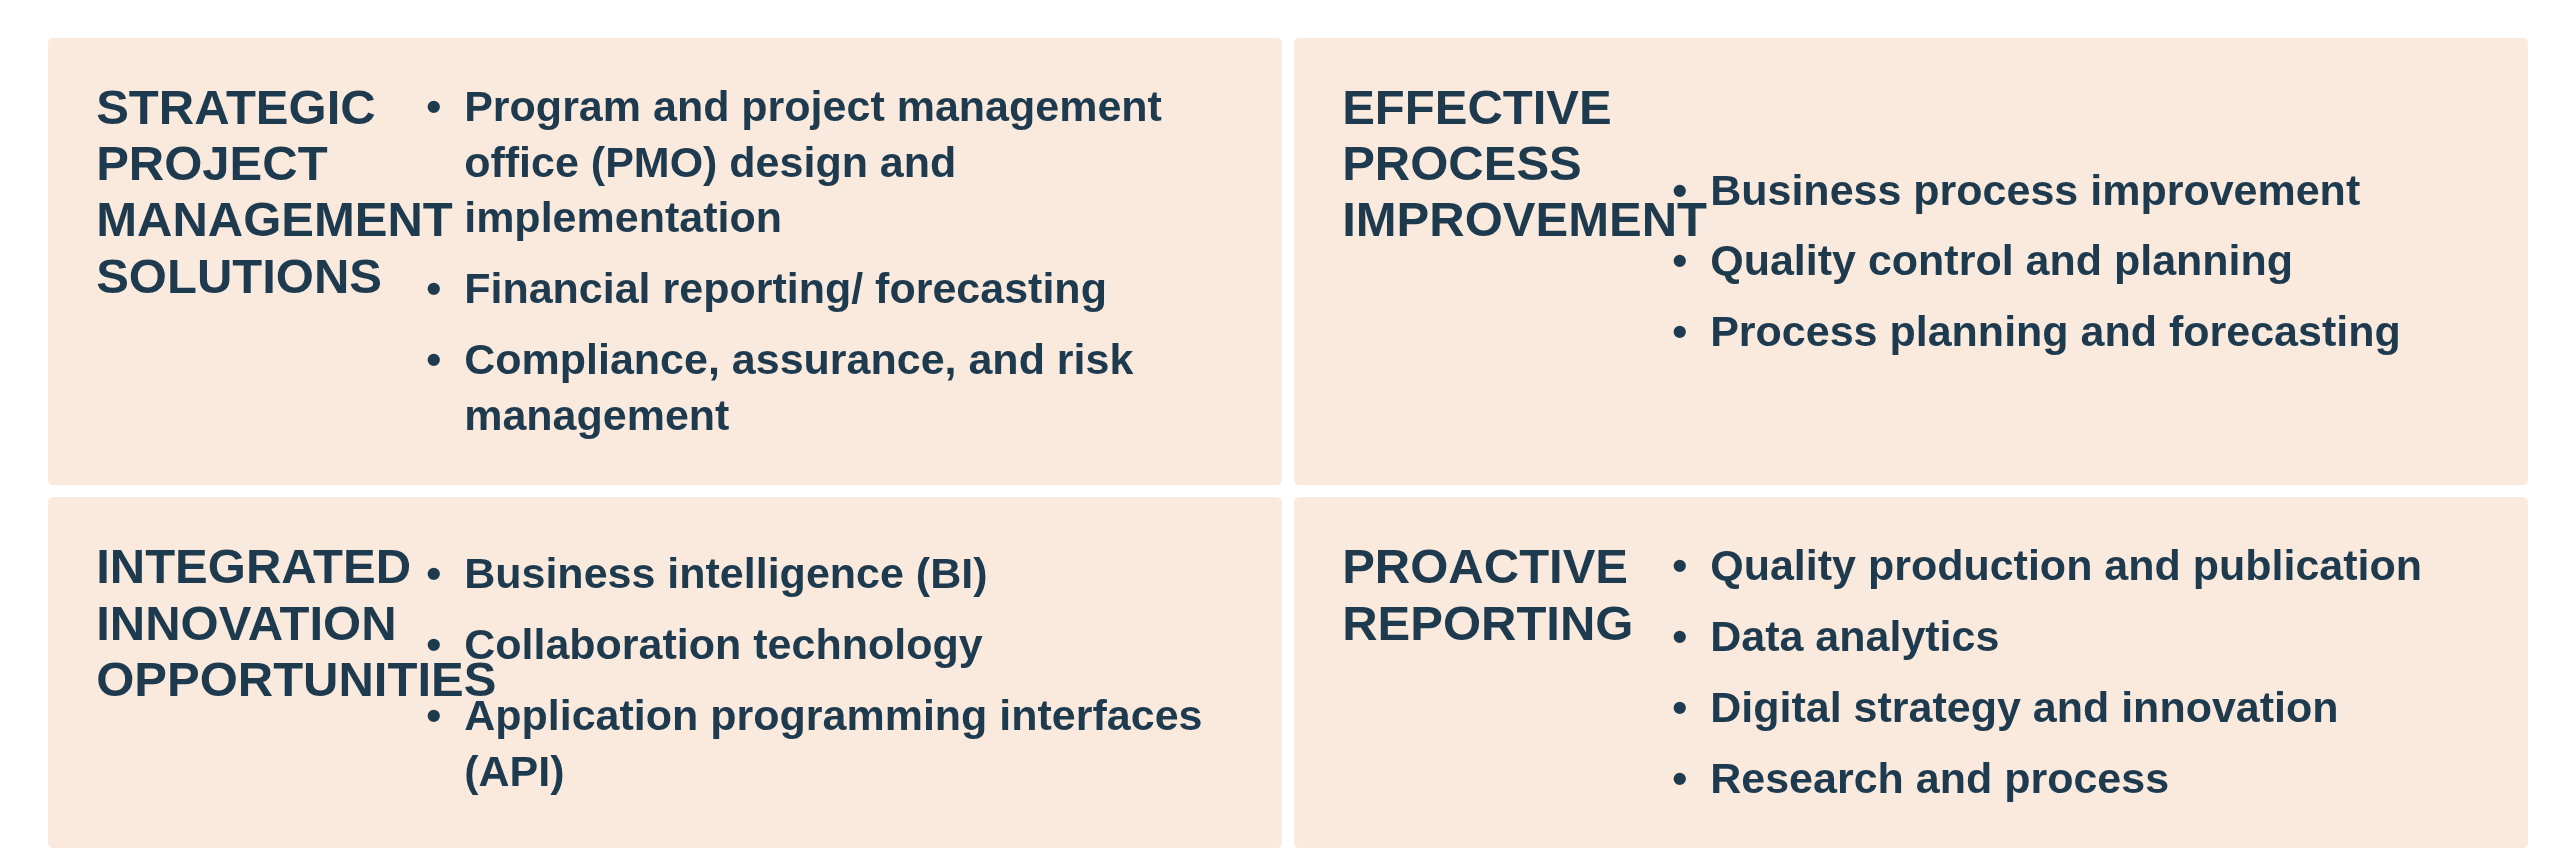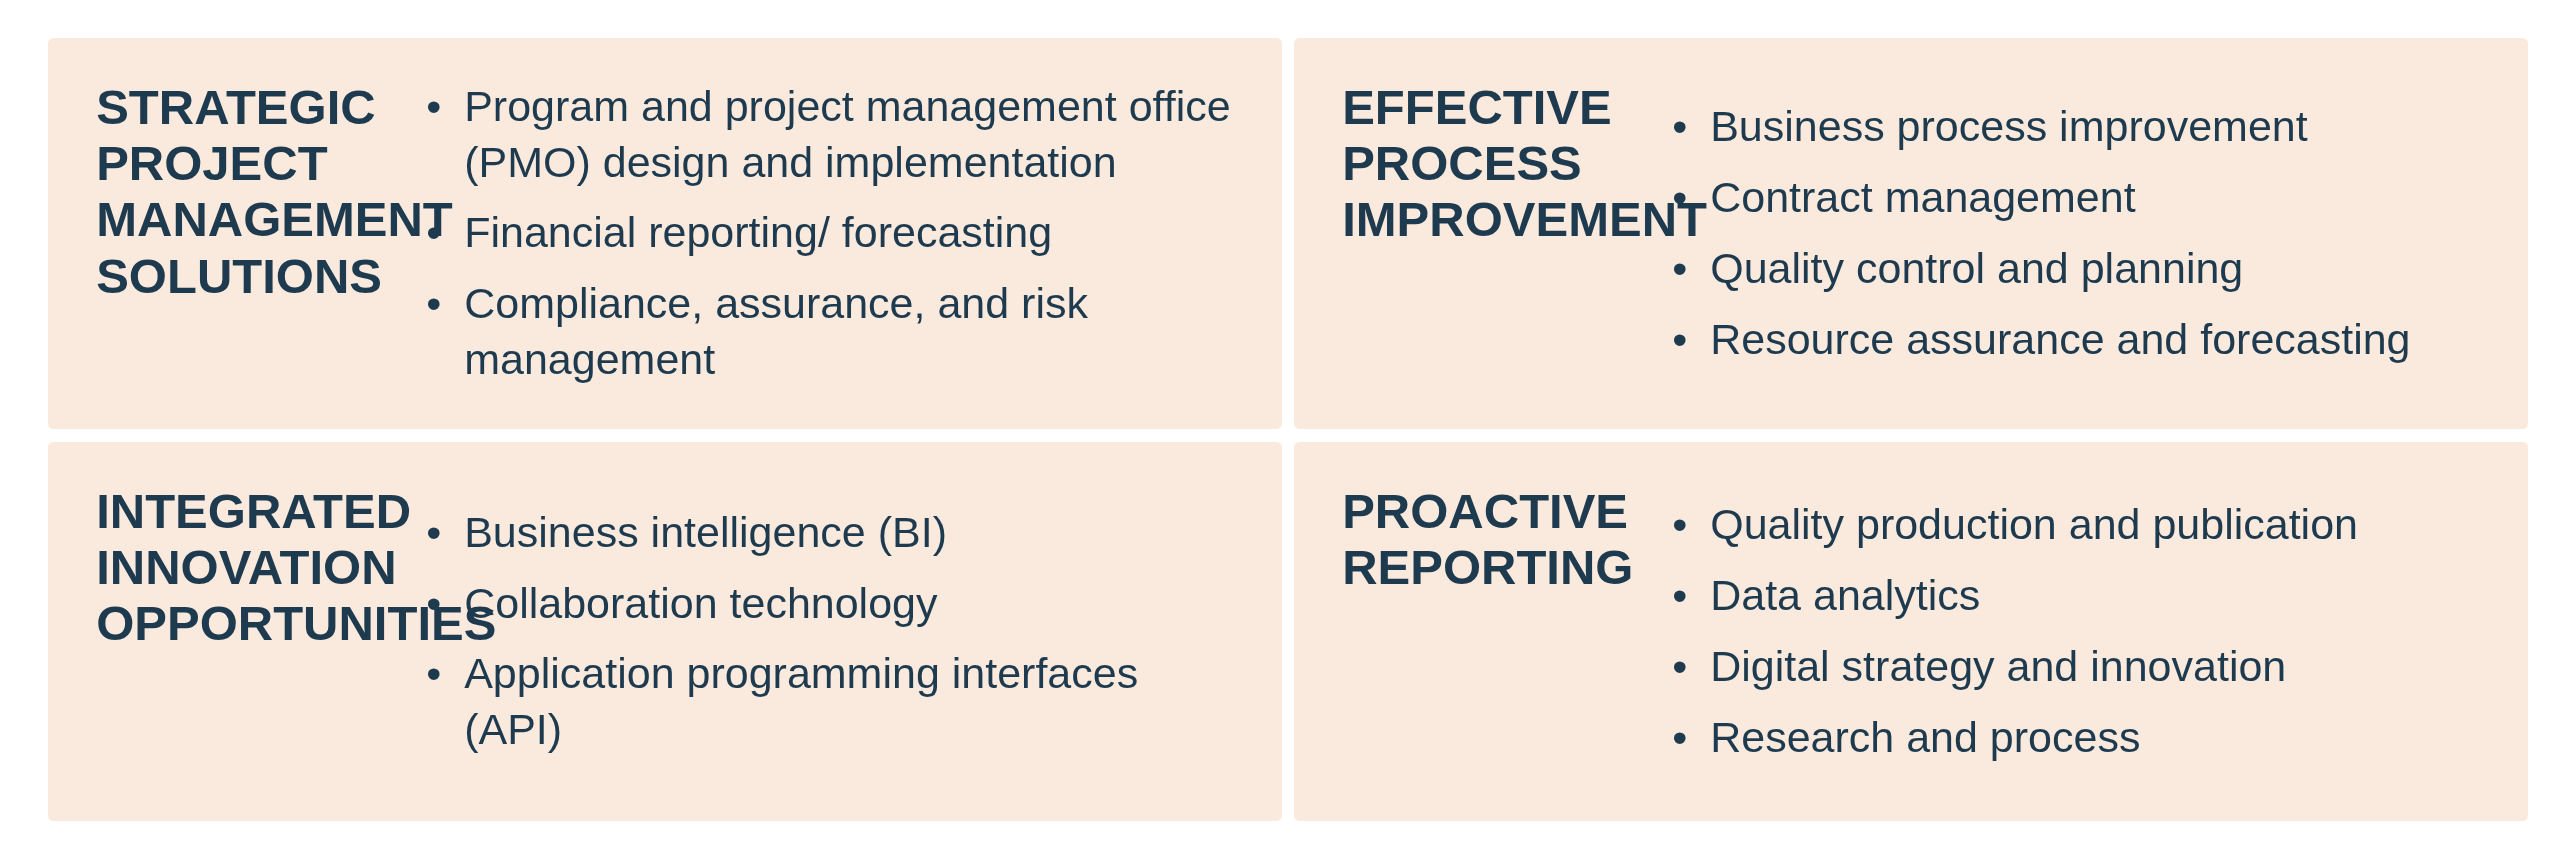--- a/index.html
+++ b/index.html
@@ -53,20 +53,21 @@
       flex-direction: column;
       justify-content: center;
       gap: 12.4px;
     }
 
     .bullet-list {
       list-style: none;
       display: flex;
       flex-direction: column;
       gap: 15px;
+      font-weight: bold;
     }
 
     .bullet-list li {
       color: #1e3a4f;
       font-size: 43px;
       line-height: 1.3;
       padding-left: 38px;
       position: relative;
     }
 
@@ -91,23 +92,22 @@
           <li>Financial reporting/ forecasting</li>
           <li>Compliance, assurance, and risk management</li>
         </ul>
       </div>
     </div>
     <div class="card">
       <div class="card-title">EFFECTIVE PROCESS IMPROVEMENT</div>
       <div class="card-content">
         <ul class="bullet-list">
           <li>Business process improvement</li>
-          <li>Contract management</li>
           <li>Quality control and planning</li>
-          <li>Resource assurance and forecasting</li>
+          <li>Process planning and forecasting</li>
         </ul>
       </div>
     </div>
     <div class="card">
       <div class="card-title">INTEGRATED INNOVATION OPPORTUNITIES</div>
       <div class="card-content">
         <ul class="bullet-list">
           <li>Business intelligence (BI)</li>
           <li>Collaboration technology</li>
           <li>Application programming interfaces (API)</li>

